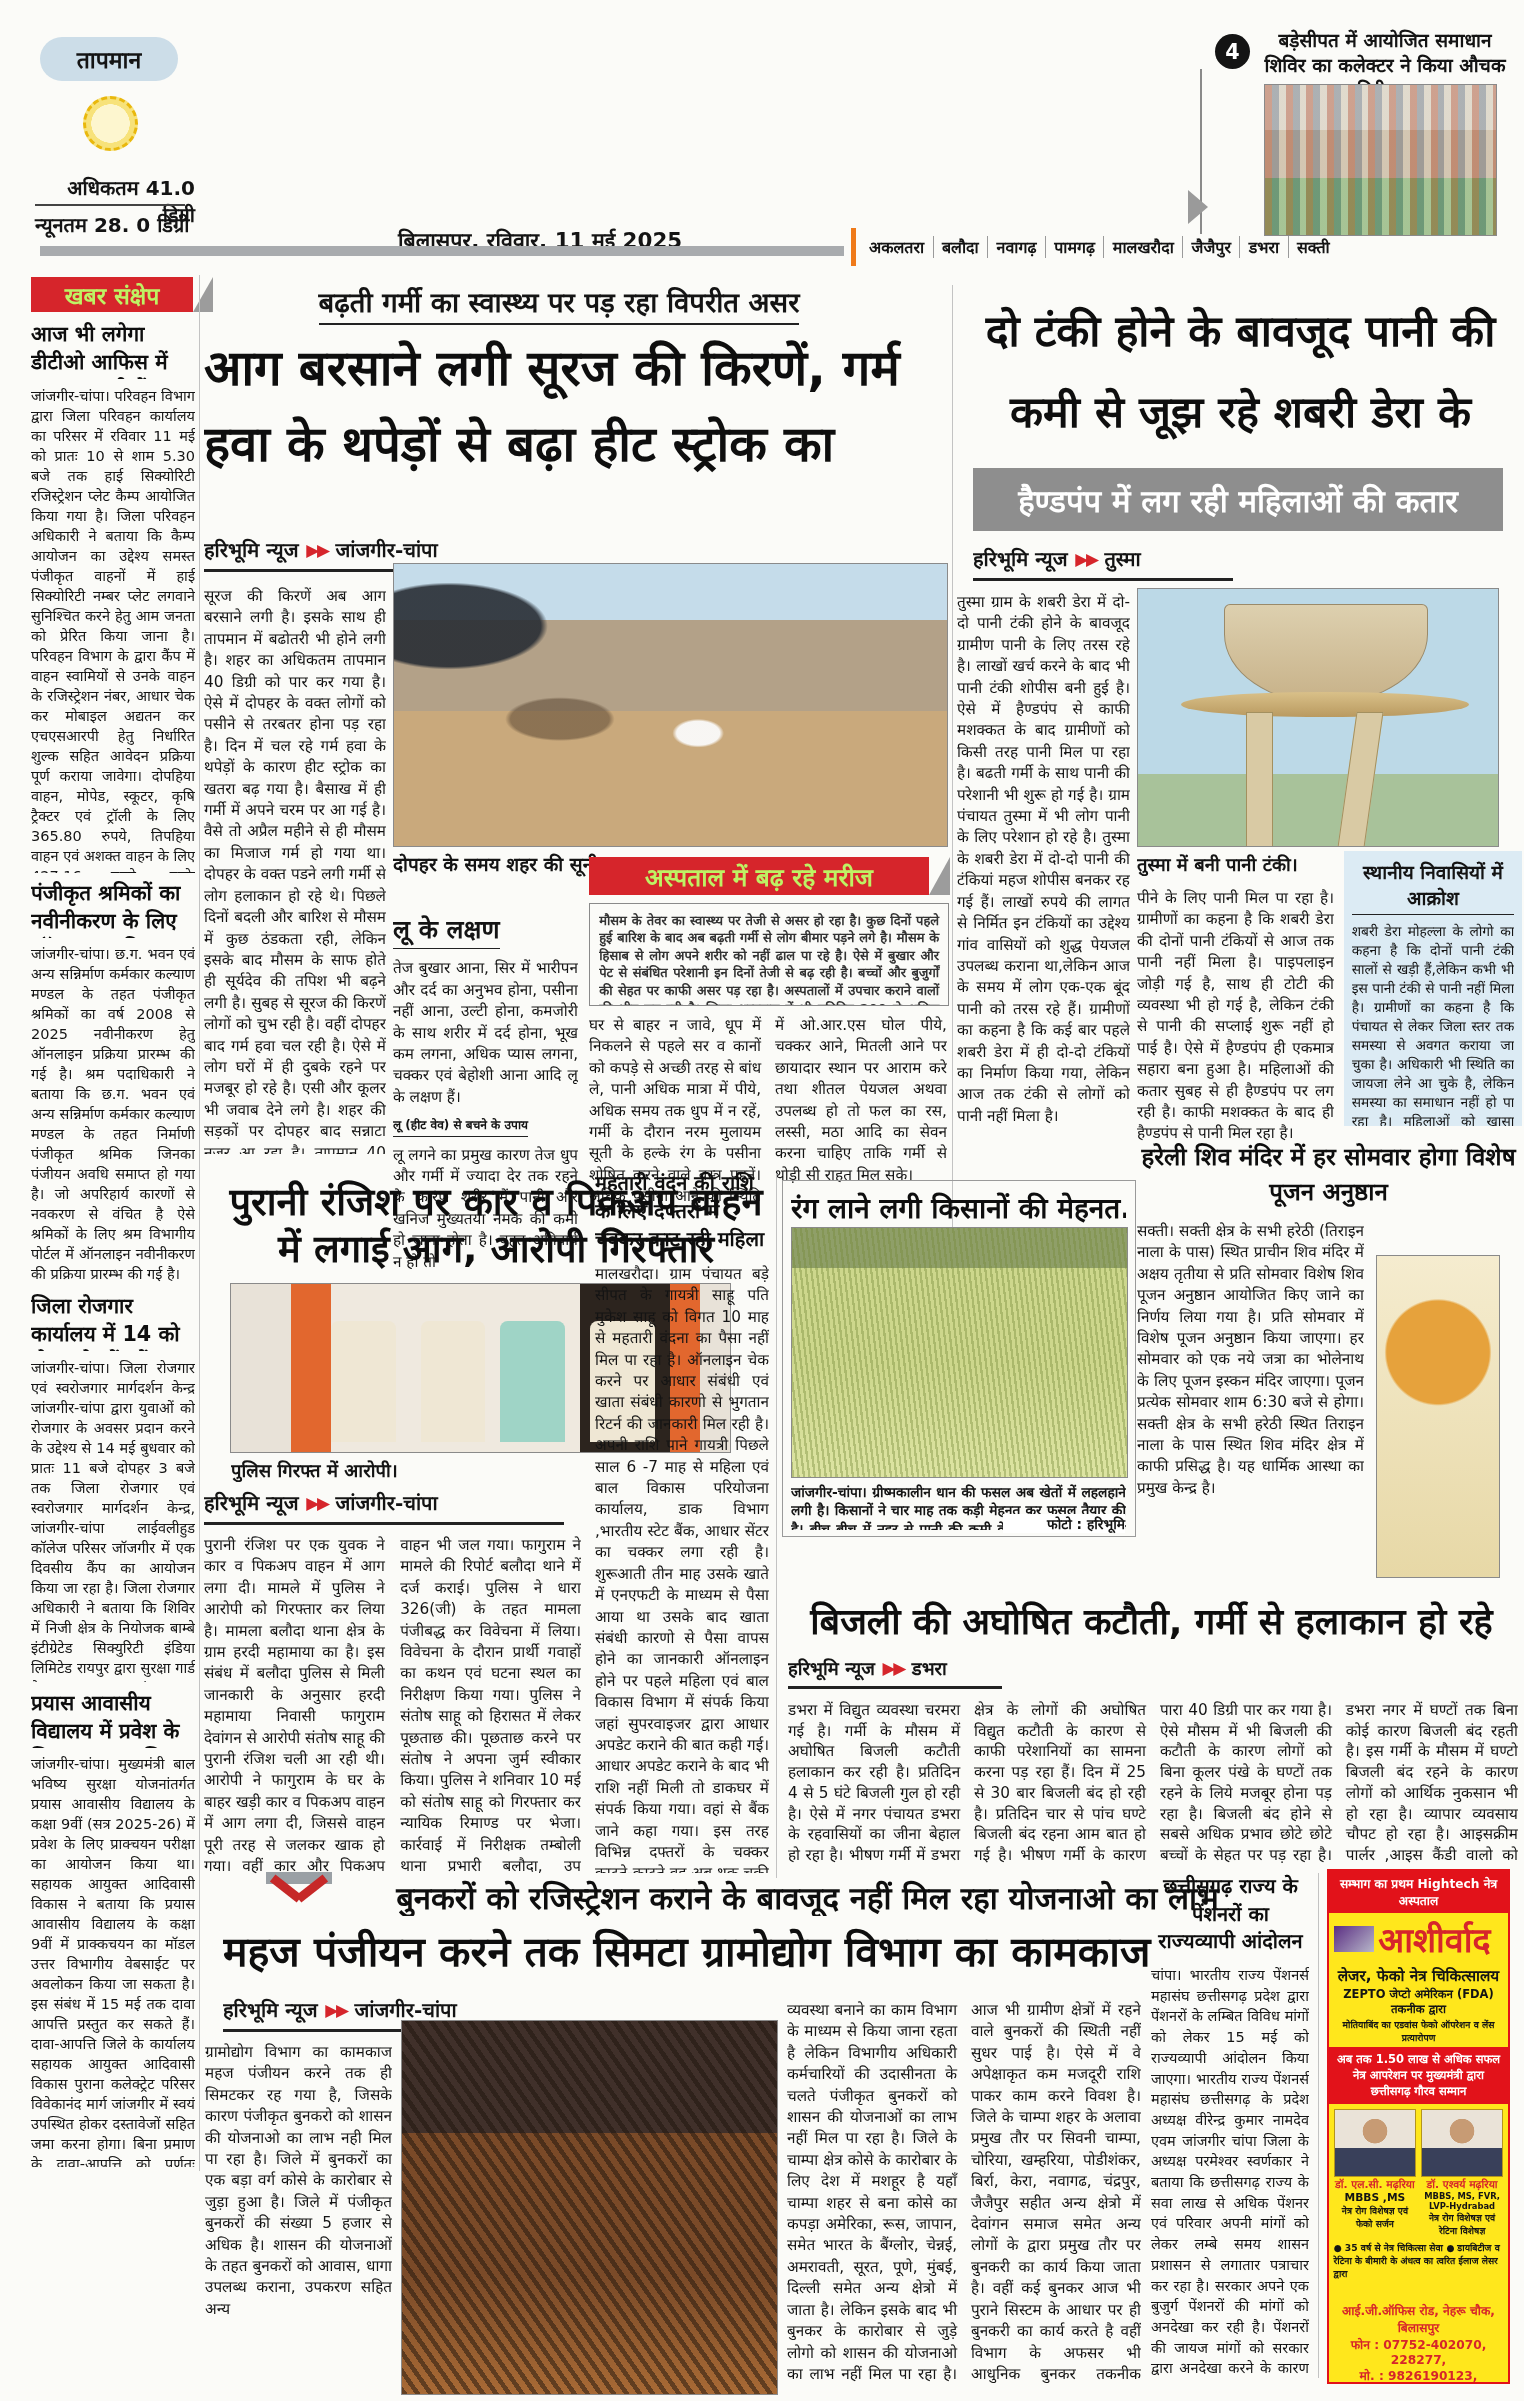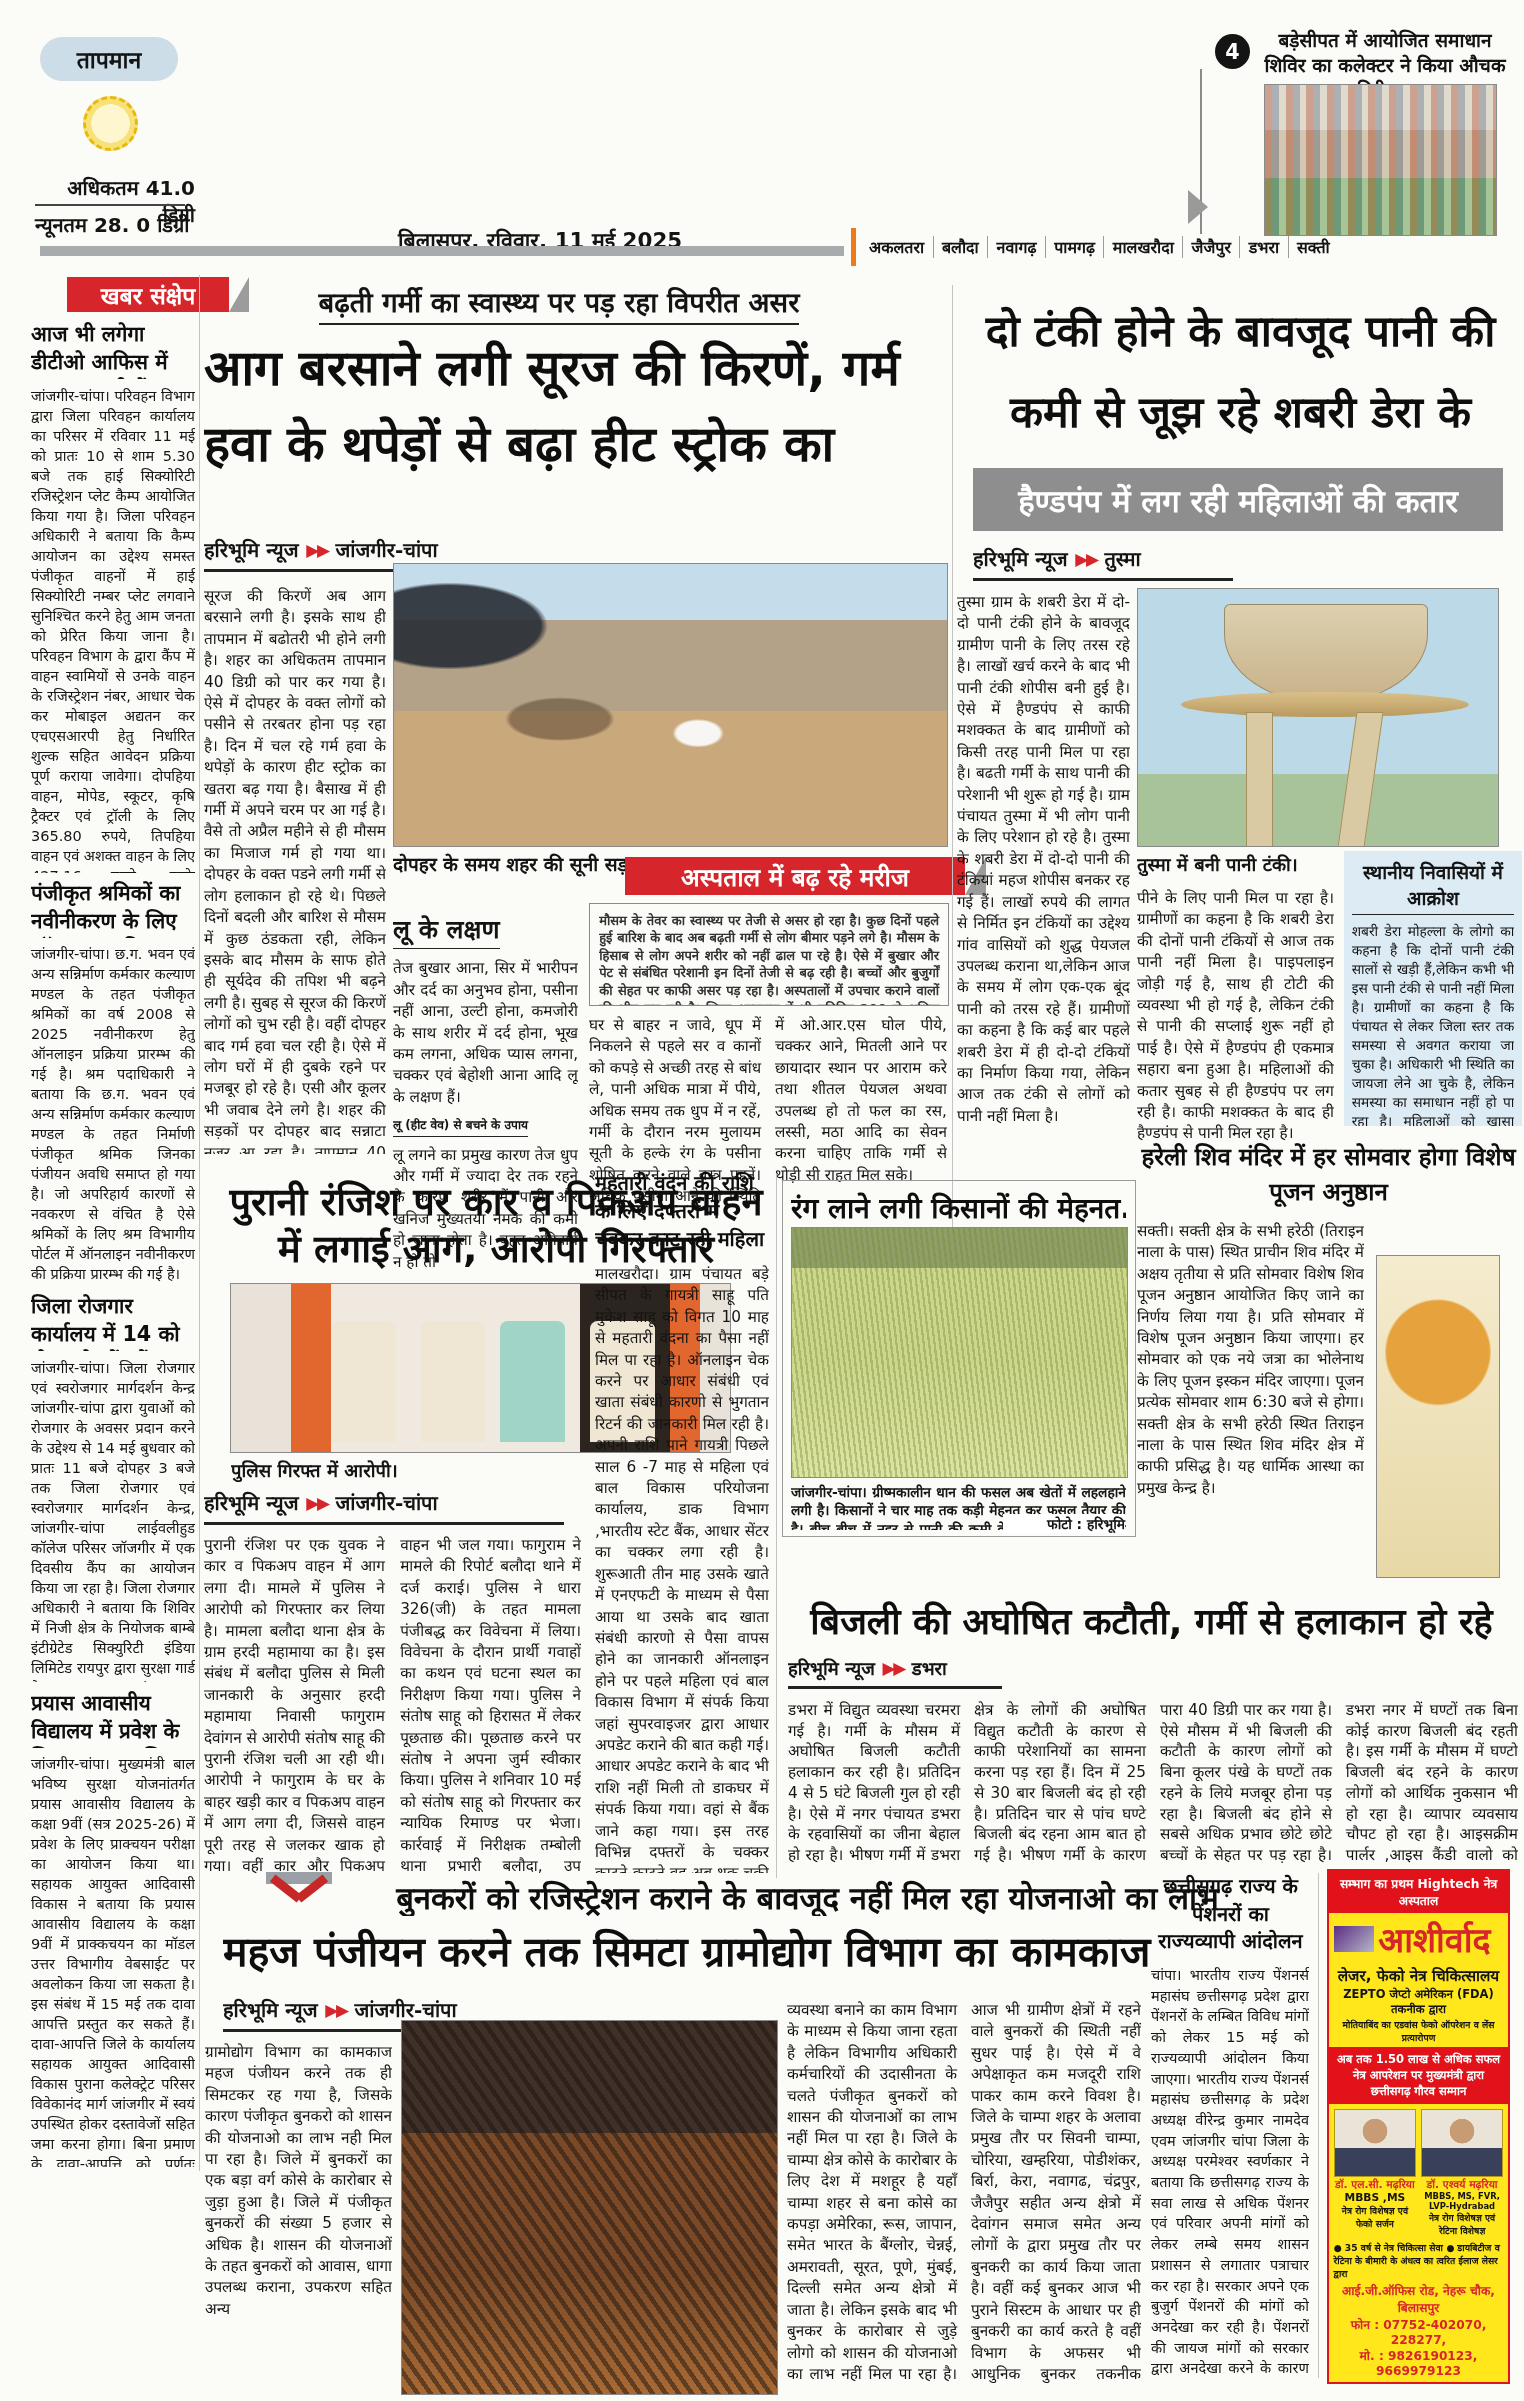--- a/index.html
+++ b/index.html
@@ -4,21 +4,21 @@
 <style>
   html,body{margin:0;padding:0;background:#dedede;}
   .page{position:relative;width:1524px;height:2401px;background:#fbfbf8;
         font-family:"DejaVu Sans",sans-serif;color:#141414;overflow:hidden;}
   .abs{position:absolute;}
   .jt{text-align:justify;overflow:hidden;}
   .ctr{text-align:center;}
   .b{font-weight:bold;}
   .red{color:#d6252b;}
   .green{color:#0a8a3c;}
-  .banner{background:#d6252b;color:#ffffff;font-weight:bold;display:flex;align-items:center;justify-content:center;margin-left:36px;}
+  .banner{background:#d6252b;color:#bef264;font-weight:bold;display:flex;align-items:center;justify-content:center;}
   .fold{position:absolute;right:-0.8px;top:0;width:0;height:0;border-style:solid;}
   .graybox{background:#8e8e8e;color:#fff;font-weight:bold;display:flex;align-items:center;justify-content:center;}
   .byline{display:flex;align-items:center;gap:7.7px;border-bottom:3.1px solid #222;padding-bottom:6.1px;font-weight:bold;font-size:20px;overflow:hidden;white-space:nowrap;}
   .arrows{color:#d6252b;font-size:17px;letter-spacing:-2.3px;}
   .photo{border:0.8px solid #8a8a8a;overflow:hidden;}
   .cap{font-weight:bold;font-size:18.4px;overflow:hidden;}
   .vr{position:absolute;width:0.8px;background:#c3c3c3;}
   .headline{font-weight:bold;color:#0e0e0e;overflow:hidden;}
   .sec-title{font-weight:bold;border-bottom:2.3px solid #222;display:inline-block;padding-bottom:3.1px;}
   .body20{font-size:15.3px;line-height:21.4px;}
@@ -239,19 +239,19 @@
         <div class="b ctr" style="font-size:9.2px;">नेत्र रोग विशेषज्ञ एवं फेको सर्जन</div>
       </div>
       <div style="width:50%;">
         <div class="ph-doc" style="height:66px;"></div>
         <div class="b red ctr" style="font-size:10.7px;">डॉ. एश्वर्य मढ़रिया</div>
         <div class="b ctr" style="font-size:8.4px;">MBBS, MS, FVR, LVP-Hydrabad</div>
         <div class="b ctr" style="font-size:9.2px;">नेत्र रोग विशेषज्ञ एवं रेटिना विशेषज्ञ</div>
       </div>
     </div>
     <div class="b" style="font-size:9.2px;padding:0 4.6px;line-height:13px;">● 35 वर्ष से नेत्र चिकित्सा सेवा ● डायबिटीज व रेटिना के बीमारी के अंधत्व का त्वरित ईलाज लेसर द्वारा</div>
-    <div class="b red ctr" style="font-size:12.2px;margin-top:2px;">आई.जी.ऑफिस रोड, नेहरू चौक, बिलासपुर</div>
+    <div class="b red ctr" style="font-size:12.2px;margin-top:22px;">आई.जी.ऑफिस रोड, नेहरू चौक, बिलासपुर</div>
     <div class="b red ctr" style="font-size:12.2px;">फोन : 07752-402070, 228277,</div>
     <div class="b red ctr" style="font-size:12.2px;">मो. : 9826190123, 9669979123</div>
   </div>
 
 </div>
 
 
 </body></html>

